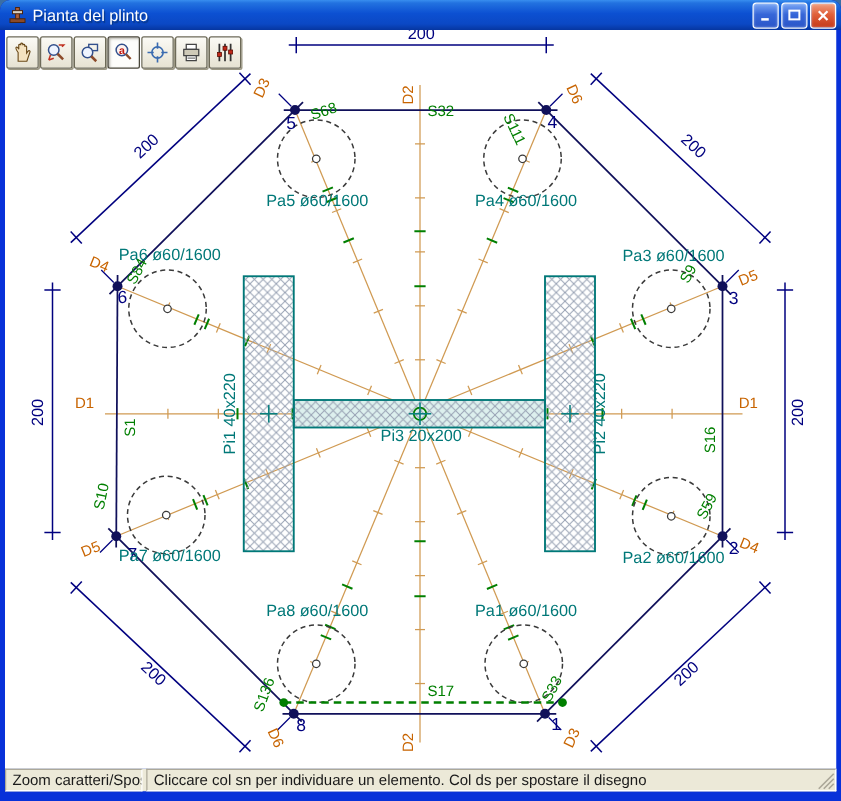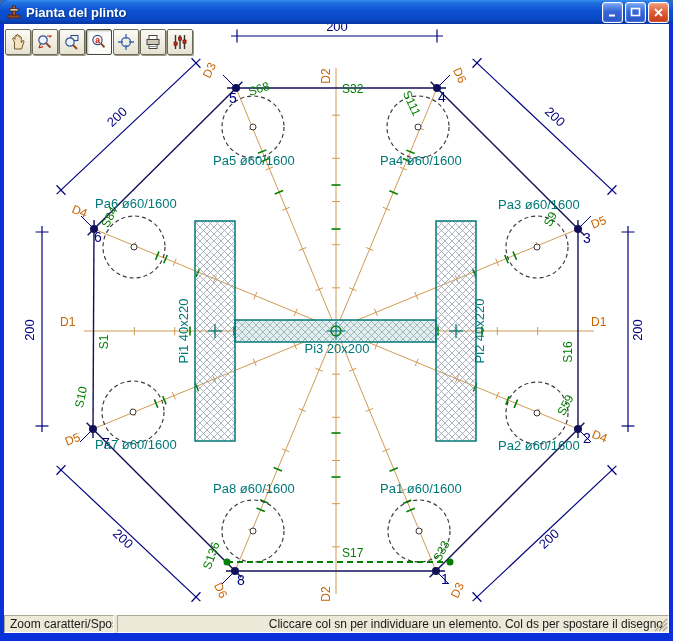--- a/index.html
+++ b/index.html
@@ -1,39 +1,39 @@
 <!DOCTYPE html>
 <html><head>
 <meta charset="utf-8">
 <style>
   html,body{margin:0;padding:0;background:#3a6ea5;font-family:"Liberation Sans",sans-serif;}
   .window{position:relative;width:673px;height:641px;background:#0831d9;border-radius:8px 8px 0 0;overflow:hidden;}
   .titlebar{position:absolute;left:0;top:0;width:673px;height:24px;border-radius:8px 8px 0 0;
     background:linear-gradient(180deg,#388eef 0%,#2272e0 10%,#0c50d2 45%,#0b48c4 80%,#0636a0 100%);
     display:flex;align-items:center;padding:0 4px;box-sizing:border-box;}
   .title-icon{width:16px;height:16px;margin:0 4px 0 2px;flex:none;}
-  .title-text{color:#fff;font-weight:bold;font-size:13px;text-shadow:1px 1px 1px #063584;flex:1;
+  .title-text{color:#fff;font-weight:normal;font-size:13px;text-shadow:1px 1px 1px #063584;flex:1;
     white-space:nowrap;overflow:hidden;}
   .winbtns{display:flex;gap:2px;}
   .winbtn{width:21px;height:21px;border-radius:3px;border:1px solid #fff;box-sizing:border-box;
     display:flex;align-items:center;justify-content:center;color:#fff;font-size:11px;font-weight:bold;
     background:linear-gradient(180deg,#7aa7f5 0%,#3666d8 45%,#2a55c8 100%);box-shadow:inset 0 0 2px rgba(255,255,255,.5);}
   .winbtn.close{background:linear-gradient(180deg,#f0a081 0%,#e0603a 45%,#c43818 100%);}
   .canvas{position:absolute;left:4px;top:24px;width:665px;height:591px;background:#fff;}
   .toolbar{position:absolute;left:1px;top:5px;display:flex;gap:1px;z-index:5;}
   .tbtn{width:26px;height:26px;box-sizing:border-box;border:1px solid #6d6a58;background:linear-gradient(180deg,#fbfaf5,#e6e2d2);
     border-radius:2px;display:flex;align-items:center;justify-content:center;box-shadow:1px 1px 0 #9c9884;}
   .tbtn.pressed{background:#fdfdfb;box-shadow:inset 1px 1px 2px rgba(90,86,70,.45);border-color:#49463a;}
   .drawing{position:absolute;left:0;top:0;}
   .statusbar{position:absolute;left:4px;top:615px;width:665px;height:18px;background:#ece9d8;display:flex;gap:3px;
     align-items:stretch;font-size:12px;color:#1a1a1a;}
   .statuspanel{border:1px solid #aca899;border-bottom-color:#fff;border-right-color:#fff;background:#ece9d8;
     padding:1px 5px 0 5px;box-sizing:border-box;white-space:nowrap;overflow:hidden;}
   .sp-left{width:110px;flex:none;}
-  .sp-right{flex:1;position:relative;text-align:right;}
+  .sp-right{flex:1;position:relative;}
   .grip{position:absolute;right:0;bottom:0;}
 </style>
 </head>
 <body>
 
 <div class="window">
   <div class="titlebar">
     <svg class="title-icon" viewBox="0 0 16 16">
       <rect x="2" y="11" width="12" height="3" fill="#8a4a2a" stroke="#4a2410" stroke-width="0.8"></rect>
       <rect x="6.5" y="2" width="3" height="9" fill="#b06038" stroke="#4a2410" stroke-width="0.8"></rect>

